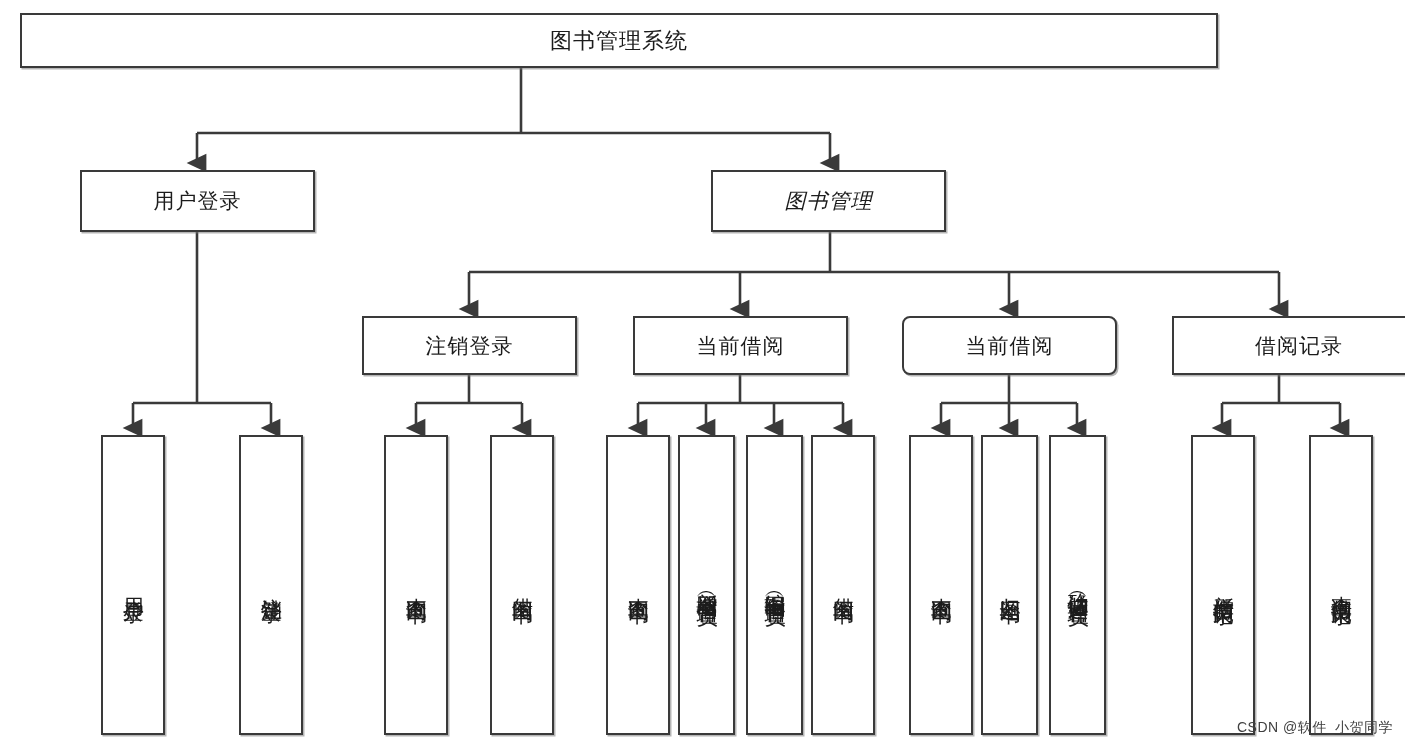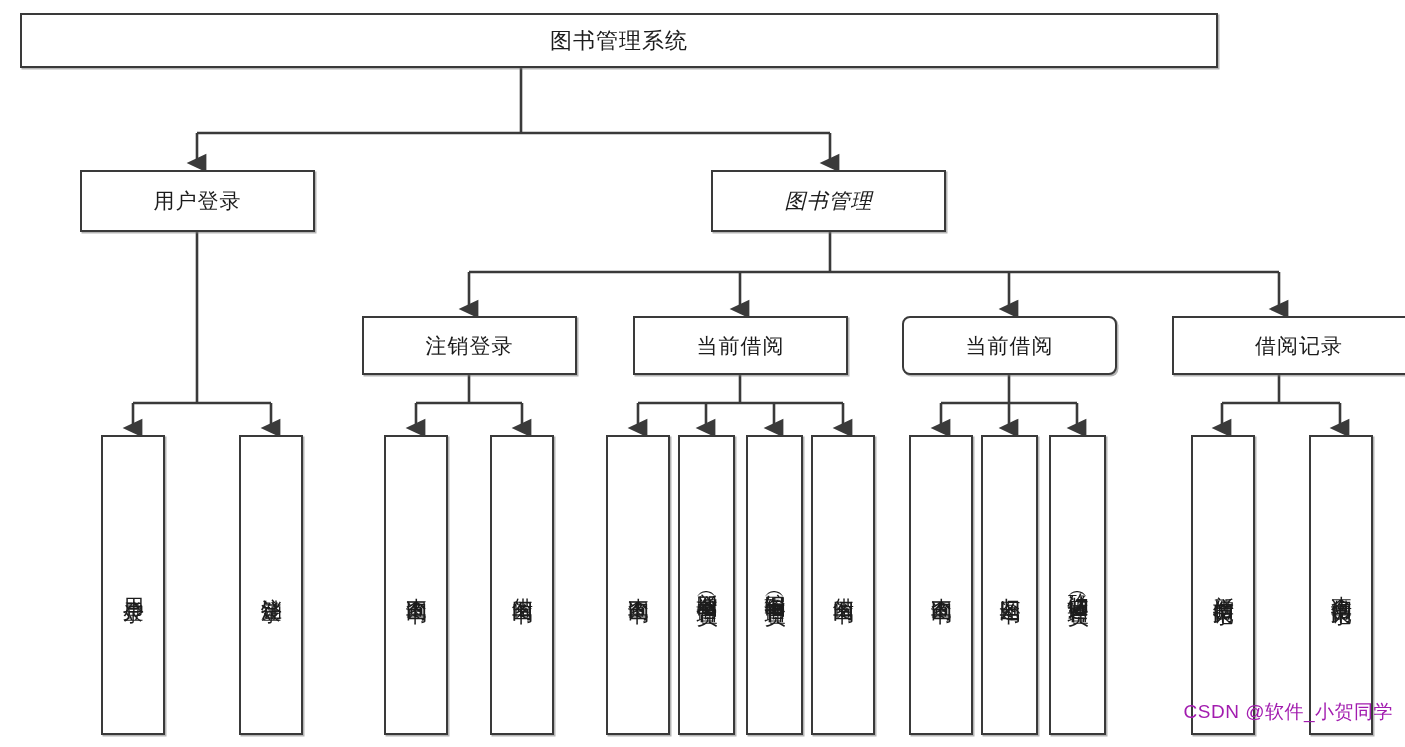--- a/index.html
+++ b/index.html
@@ -53,23 +53,23 @@
     text-align: center;
     max-height: 290px;
     white-space: normal;
   }
   .node.root {
     font-size: 22px;
   }
   #watermark {
     position: absolute;
     right: 12px;
-    bottom: 22px;
-    font-size: 19px;
-    color: #a21caf;
+    bottom: 10px;
+    font-size: 14px;
+    color: #404040;
     white-space: nowrap;
     z-index: 3;
     letter-spacing: 0.5px;
   }
 </style>
 </head>
 <body>
 
 <div id="canvas">
 

